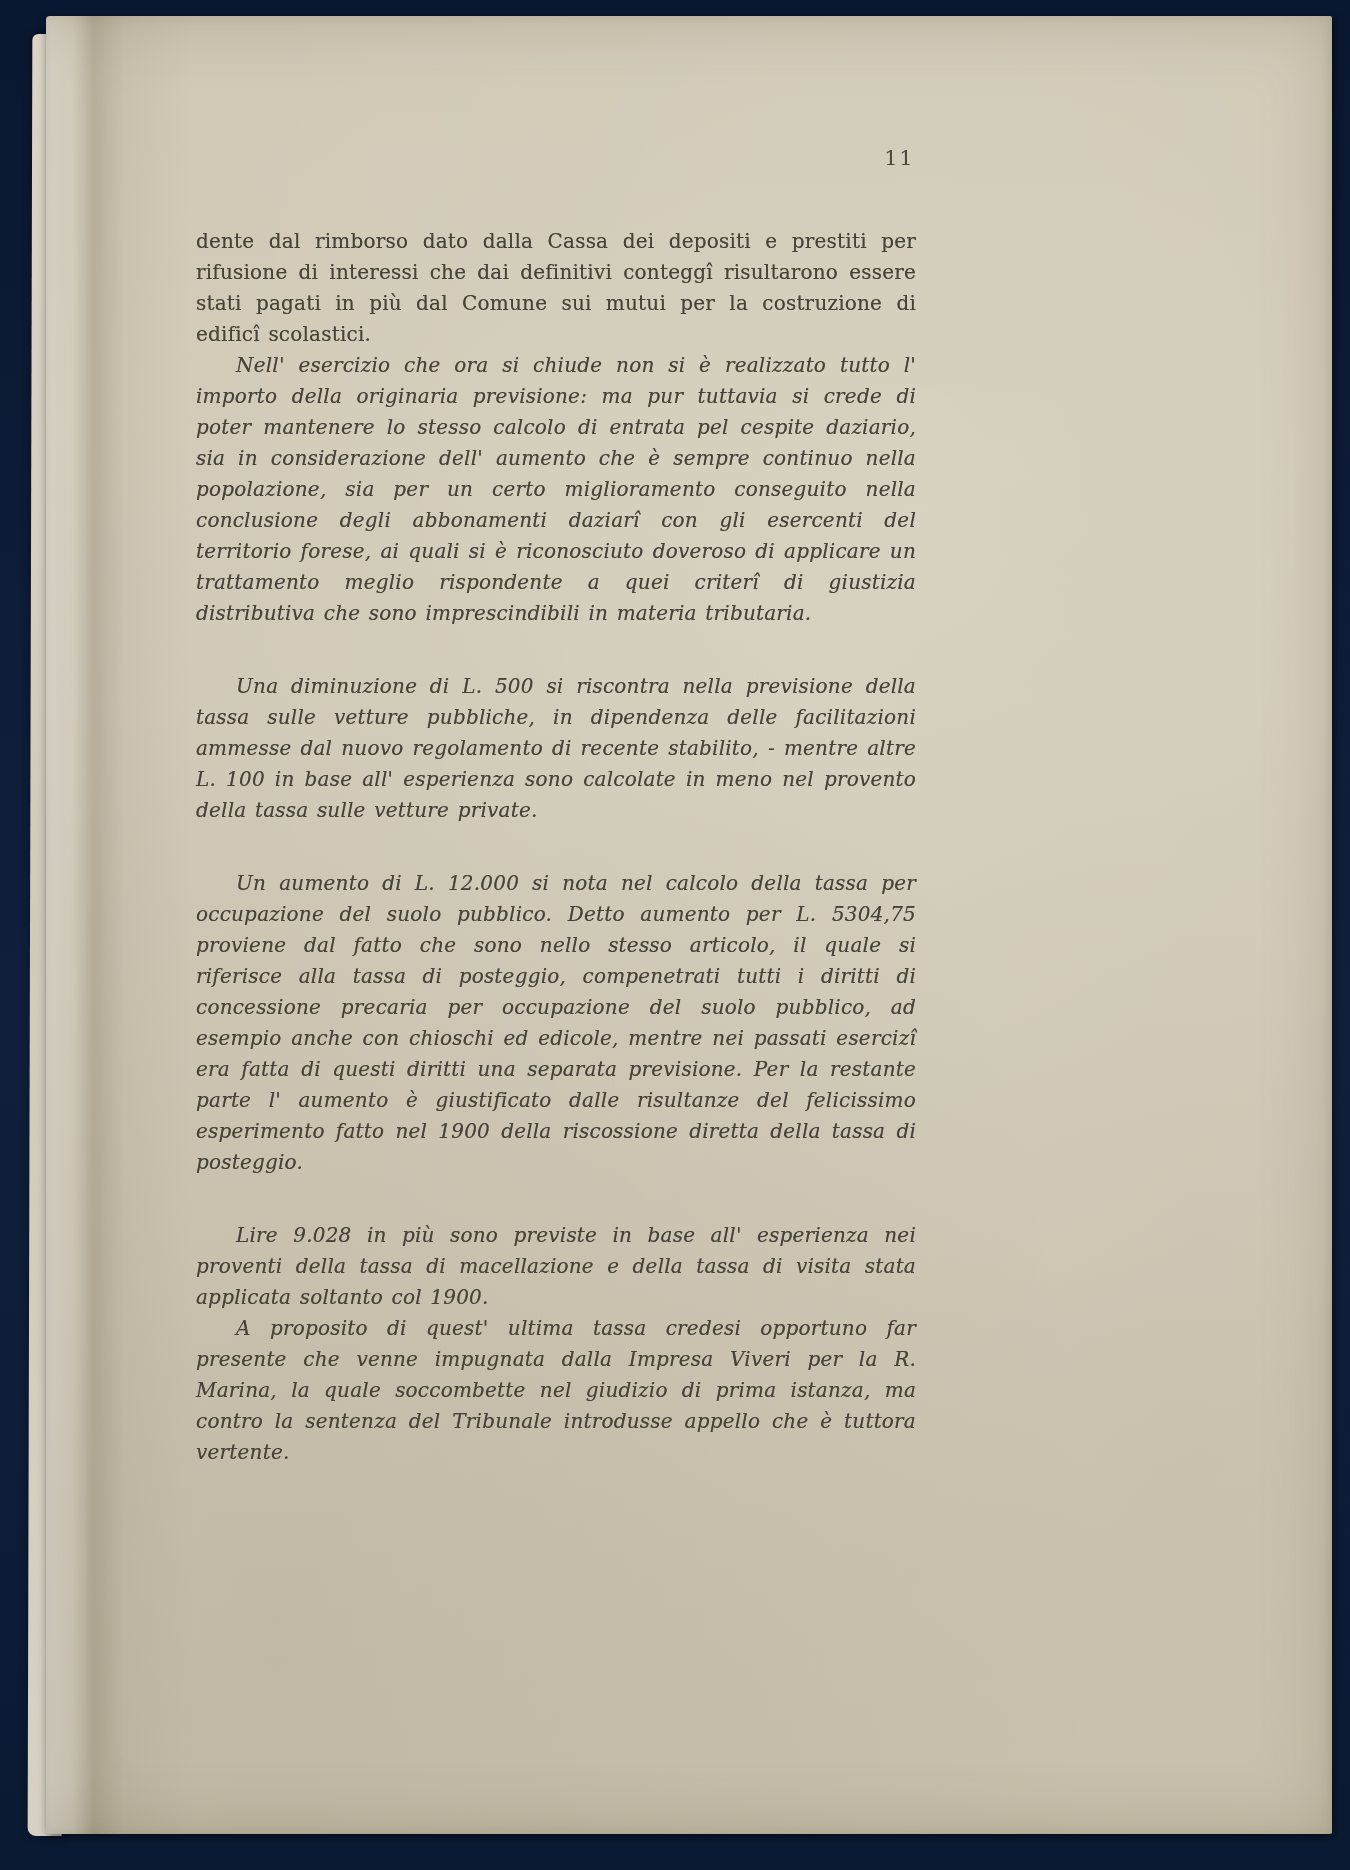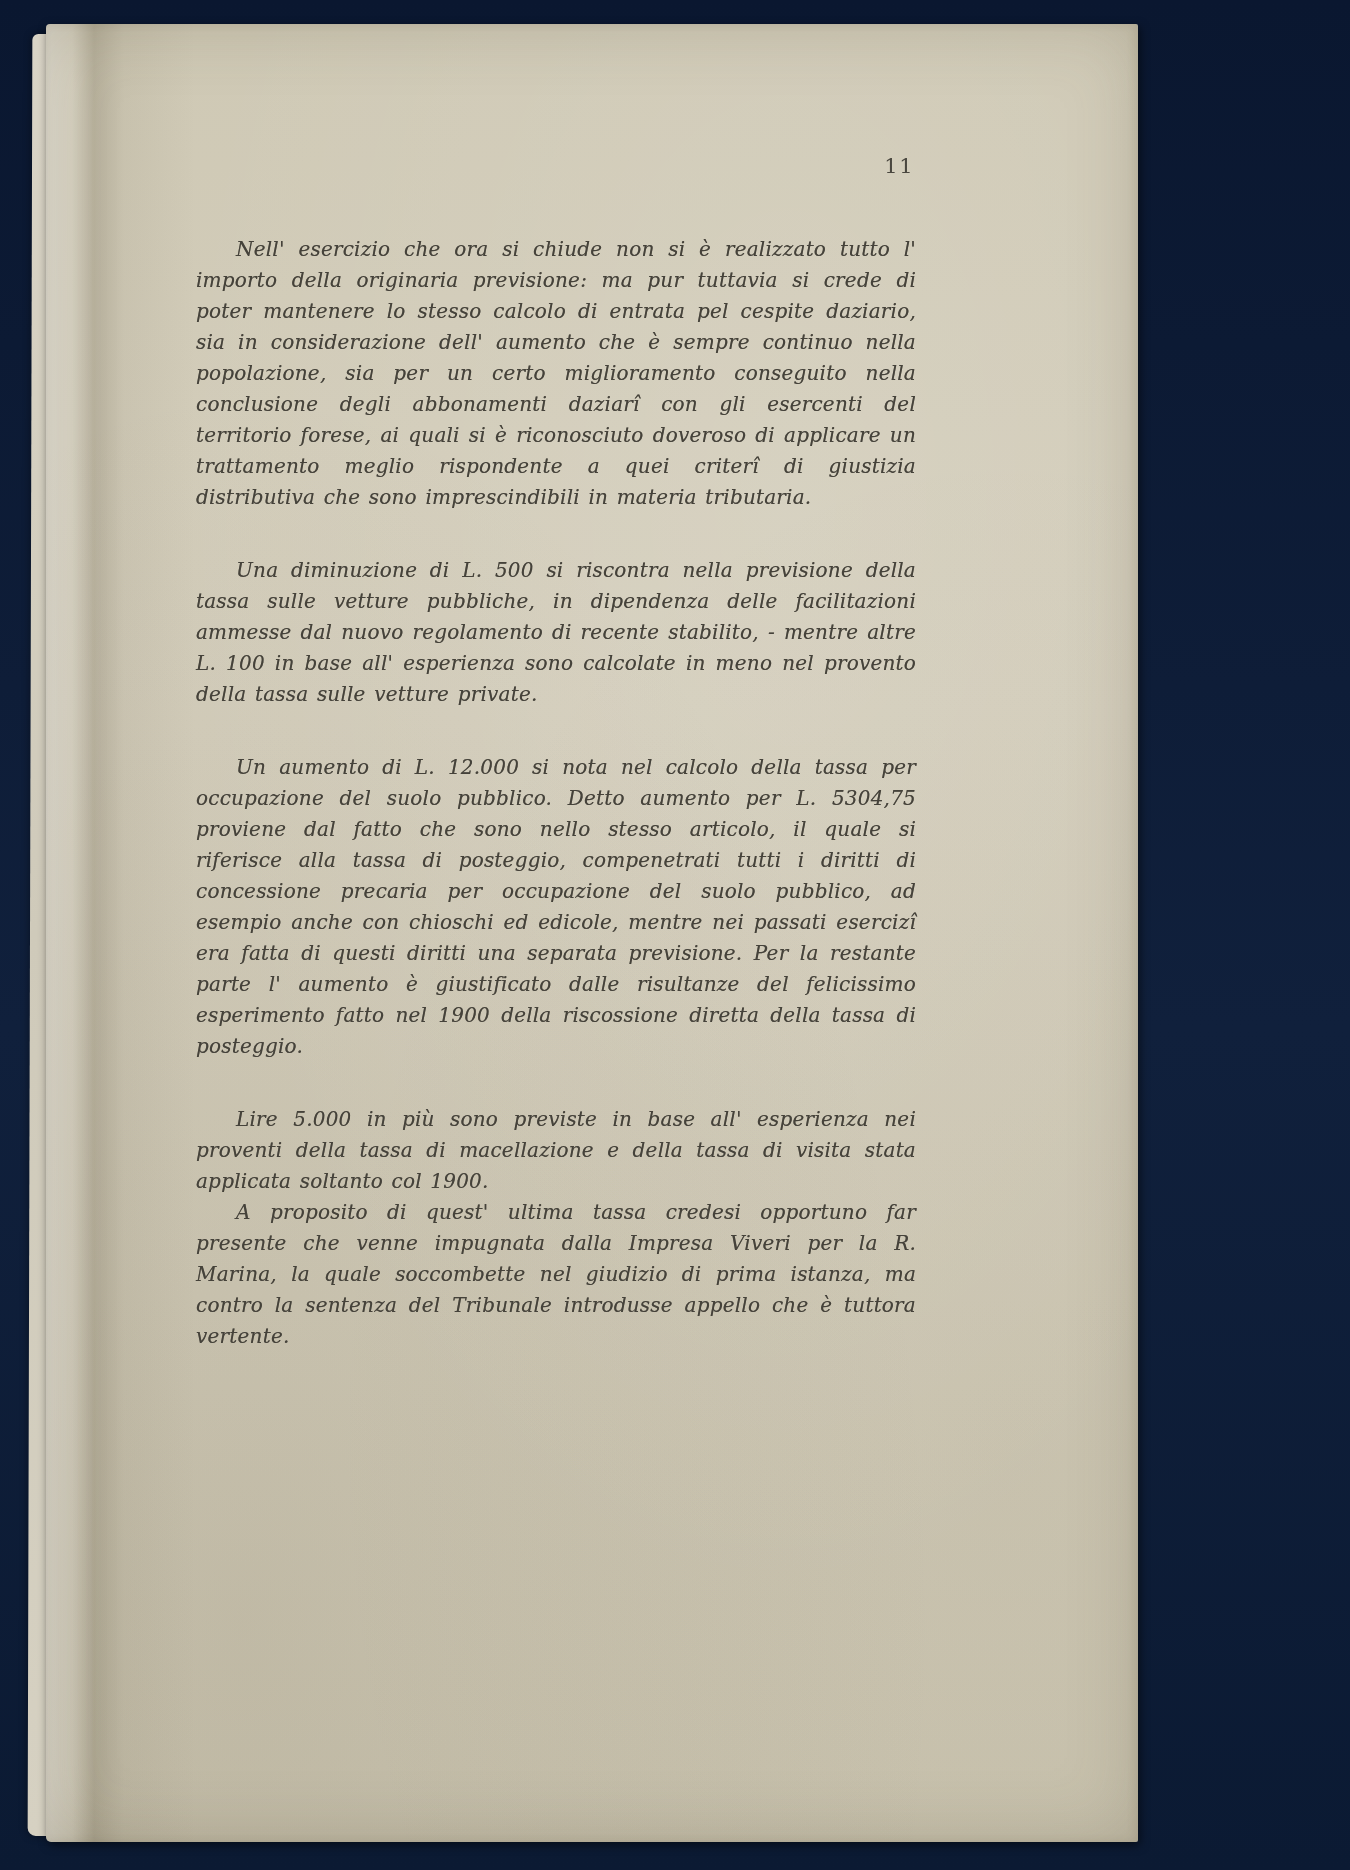--- a/index.html
+++ b/index.html
@@ -28,22 +28,22 @@
     width: 34px;
     height: 1802px;
     background: linear-gradient(180deg, #d9d4c6 0%, #cfcaba 50%, #d6d1c2 100%);
     border-radius: 6px 0 0 8px;
     transform: rotate(0.15deg);
     box-shadow: 0 0 8px rgba(0,0,0,0.45);
   }
   .paper {
     position: absolute;
     left: 46px;
-    top: 24px;
-    width: 1092px;
+    top: 16px;
+    width: 1286px;
     height: 1818px;
     border-radius: 4px 2px 2px 5px;
     background:
       
       linear-gradient(90deg,
         rgba(255,255,255,0.38) 0px,
         rgba(255,255,255,0.16) 26px,
         rgba(95,86,64,0.22) 48px,
         rgba(95,86,64,0.07) 78px,
         rgba(95,86,64,0.00) 150px),
@@ -91,20 +91,21 @@
 <body>
 
 <div class="scan-frame"></div>
 
 <div class="under-page-edge"></div>
 
 <div class="paper">
   <div class="content">
     <div class="page-number">11</div>
     <div class="text-block">
+        <p>dente dal rimborso dato dalla Cassa dei depositi e prestiti per rifusione di interessi che dai definitivi conteggî risultarono essere stati pagati in più dal Comune sui mutui per la costruzione di edificî scolastici.</p>
         <p class="indent">Nell' esercizio che ora si chiude non si è realizzato tutto l' importo della originaria previsione: ma pur tuttavia si crede di poter mantenere lo stesso calcolo di entrata pel cespite daziario, sia in considerazione dell' aumento che è sempre continuo nella popolazione, sia per un certo miglioramento conseguito nella conclusione degli abbonamenti daziarî con gli esercenti del territorio forese, ai quali si è riconosciuto doveroso di applicare un trattamento meglio rispondente a quei criterî di giustizia distributiva che sono imprescindibili in materia tributaria.</p>
         <p class="indent spaced">Una diminuzione di L. 500 si riscontra nella previsione della tassa sulle vetture pubbliche, in dipendenza delle facilitazioni ammesse dal nuovo regolamento di recente stabilito, - mentre altre L. 100 in base all' esperienza sono calcolate in meno nel provento della tassa sulle vetture private.</p>
         <p class="indent spaced">Un aumento di L. 12.000 si nota nel calcolo della tassa per occupazione del suolo pubblico. Detto aumento per L. 5304,75 proviene dal fatto che sono nello stesso articolo, il quale si riferisce alla tassa di posteggio, compenetrati tutti i diritti di concessione precaria per occupazione del suolo pubblico, ad esempio anche con chioschi ed edicole, mentre nei passati esercizî era fatta di questi diritti una separata previsione. Per la restante parte l' aumento è giustificato dalle risultanze del felicissimo esperimento fatto nel 1900 della riscossione diretta della tassa di posteggio.</p>
-        <p class="indent spaced">Lire 5.000 in più sono previste in base all' esperienza nei proventi della tassa di macellazione e della tassa di visita stata applicata soltanto col 1900.</p>
+        <p class="indent spaced">Lire 9.028 in più sono previste in base all' esperienza nei proventi della tassa di macellazione e della tassa di visita stata applicata soltanto col 1900.</p>
         <p class="indent">A proposito di quest' ultima tassa credesi opportuno far presente che venne impugnata dalla Impresa Viveri per la R. Marina, la quale soccombette nel giudizio di prima istanza, ma contro la sentenza del Tribunale introdusse appello che è tuttora vertente.</p>
       </div>
   </div>
 </div>
 
 </body></html>

